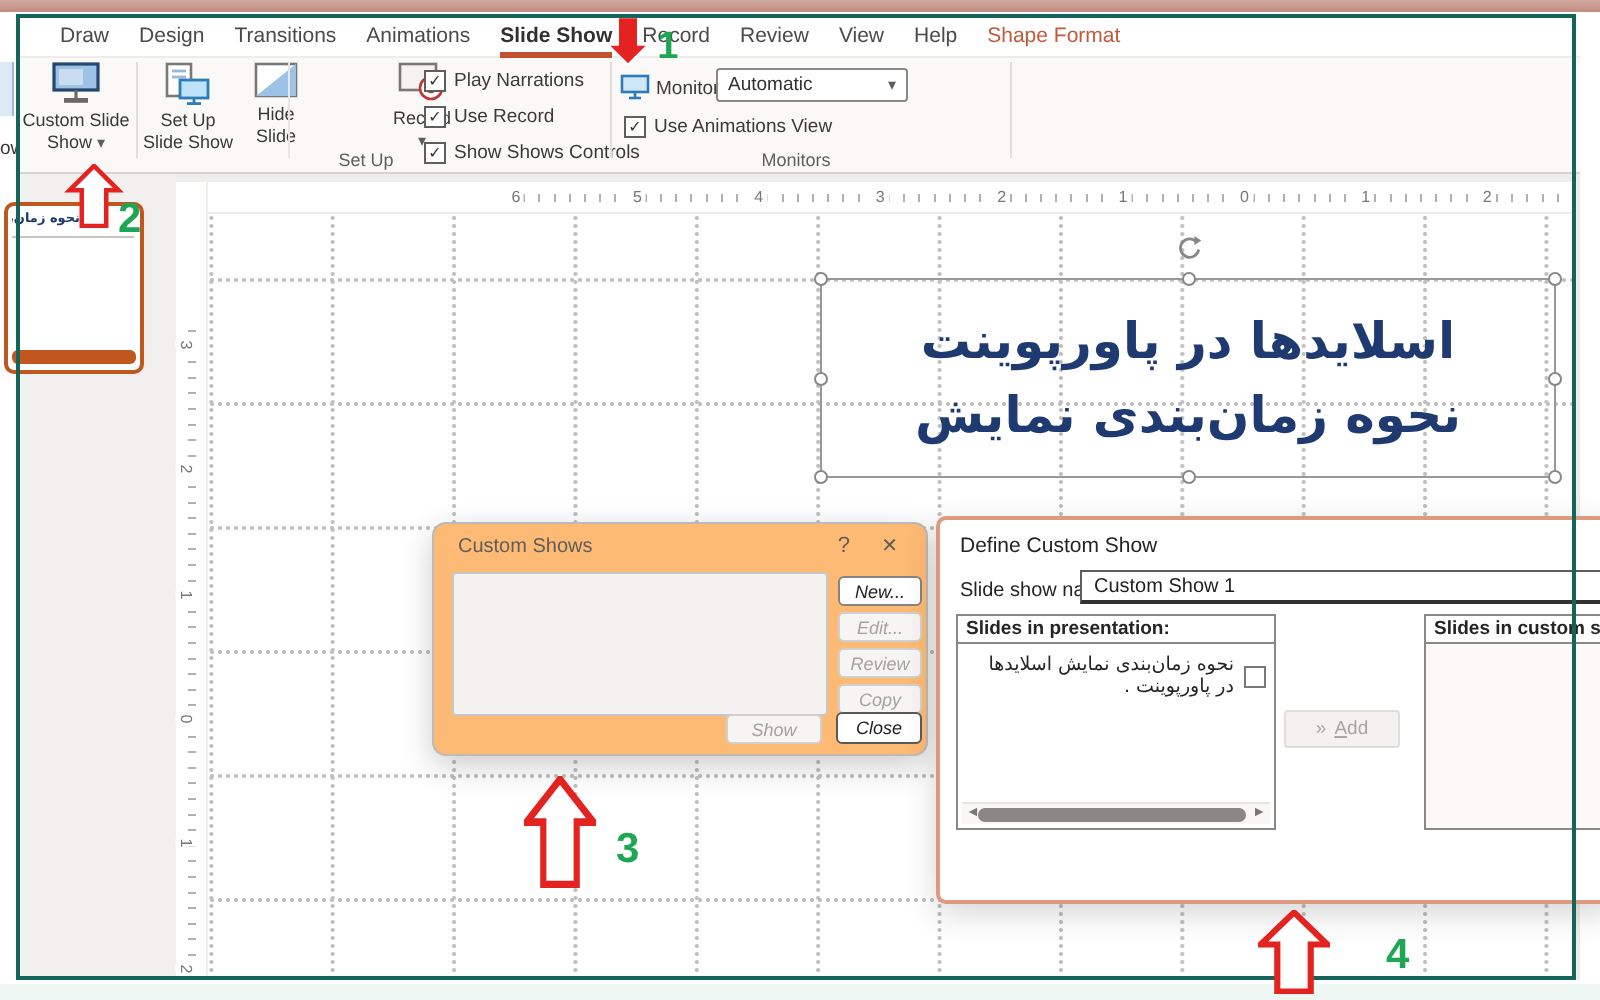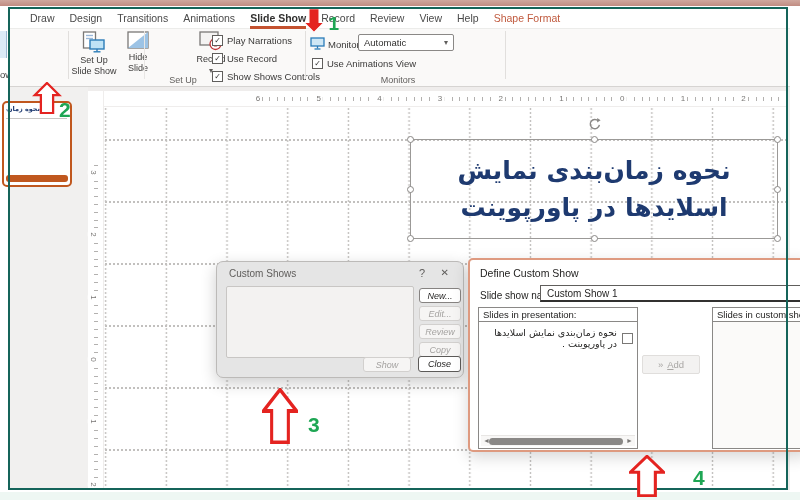--- a/index.html
+++ b/index.html
@@ -74,21 +74,21 @@
   
   .textbox{position:absolute;left:410px;top:139px;width:368px;height:100px;border:1px solid #9b9997;
            box-sizing:border-box;z-index:4;}
   .tb-text{position:absolute;inset:0;display:flex;flex-direction:column;justify-content:center;
            text-align:center;color:#1e3a70;font-weight:bold;font-size:25px;line-height:1.5;}
   .handle{position:absolute;width:7px;height:7px;background:#fff;border:1.4px solid #8a8886;
           border-radius:50%;box-sizing:border-box;cursor:pointer;}
   .rot{position:absolute;left:calc(50% - 6px);top:-22px;cursor:pointer;}
 
   
-  .dlg1{position:absolute;left:216px;top:261px;width:246px;height:115px;background:#e5e5e5;
+  .dlg1{position:absolute;left:216px;top:261px;width:246px;height:115px;background:#fdba74;
         border:1px solid #bcbab8;border-radius:7px;box-shadow:0 5px 16px rgba(0,0,0,.20);z-index:5;}
   .dlg1-title{position:absolute;left:12px;top:6px;font-size:10px;color:#5f5d5b;}
   .dlg1-help{position:absolute;right:38px;top:5px;font-size:11px;color:#5f5d5b;cursor:pointer;}
   .dlg1-x{position:absolute;right:14px;top:5px;font-size:10px;color:#5f5d5b;cursor:pointer;}
   .dlg1-list{position:absolute;left:9px;top:24px;width:186px;height:70px;background:#f3f2f1;
              border:1px solid #c8c6c4;border-radius:2px;}
   .btn{position:absolute;box-sizing:border-box;font-size:9px;display:flex;align-items:center;
        justify-content:center;border-radius:3px;background:#fff;border:1px solid #868381;
        color:#201f1e;cursor:pointer;font-style:italic;}
   .btn.disabled{background:#f6f5f4;border-color:#d2d0ce;color:#a5a3a1;cursor:default;}
@@ -98,23 +98,23 @@
   
   .dlg2{position:absolute;left:468px;top:258px;width:340px;height:194px;background:#fff;
         border:2px solid #de9a80;border-radius:5px;box-shadow:0 5px 16px rgba(0,0,0,.16);
         box-sizing:border-box;z-index:6;}
   .dlg2-title{position:absolute;left:10px;top:7px;font-size:10.5px;color:#252423;}
   .d2-namelbl{position:absolute;left:10px;top:30px;font-size:10px;color:#252423;}
   .d2-input{position:absolute;left:70px;top:25px;width:262px;height:17px;border:1px solid #605e5c;
             border-bottom:2.5px solid #323130;font-size:10px;color:#201f1e;padding:0 6px;
             box-sizing:border-box;font-family:"Liberation Sans",sans-serif;background:#fff;}
   .d2-hdr{position:absolute;top:47px;height:15px;border:1px solid #8a8886;background:#fff;
-          font-size:9.5px;font-weight:normal;color:#252423;box-sizing:border-box;
+          font-size:9.5px;font-weight:bold;color:#252423;box-sizing:border-box;
           display:flex;align-items:center;padding:4px 4px;}
-  .d2-list{position:absolute;top:61px;height:128px;border:1px solid #8a8886;background:#fff;box-sizing:border-box;}
+  .d2-list{position:absolute;top:61px;height:94px;border:1px solid #8a8886;background:#fff;box-sizing:border-box;}
   .d2-item{position:absolute;top:5px;left:4px;right:4px;font-size:9.5px;color:#252423;
            display:flex;align-items:center;gap:5px;cursor:pointer;}
   .d2-cbx{width:9px;height:9px;border:1px solid #7a7876;background:#fff;flex:0 0 auto;}
   .d2-scroll{position:absolute;left:2px;right:2px;bottom:2px;height:10px;background:#f8f7f6;
              border-top:1px solid #e8e6e4;}
   .d2-thumb{position:absolute;left:8px;top:1.5px;width:134px;height:7px;background:#8a8886;border-radius:4px;cursor:pointer;}
   .d2-sarr{position:absolute;top:1px;font-size:7px;color:#7a7876;cursor:pointer;}
   .d2-add{position:absolute;left:172px;top:95px;width:58px;height:19px;background:#f3f2f1;
           border:1px solid #e0dedc;border-radius:2px;color:#a8a6a4;font-size:9.5px;
           display:flex;align-items:center;justify-content:center;gap:4px;box-sizing:border-box;}
@@ -149,20 +149,33 @@
       <span class="num1">1</span>
     </span>
     <span class="menu-item">Record</span>
     <span class="menu-item">Review</span>
     <span class="menu-item">View</span>
     <span class="menu-item">Help</span>
     <span class="menu-item accent">Shape Format</span>
   </div>
 
   <div class="ribbon">
+    <div class="rbtn" style="left:2px;width:56px;">
+      <svg width="26" height="22" viewBox="0 0 26 22">
+        <rect x="2" y="1" width="22" height="13" fill="#9cc3e5" stroke="#24476f" stroke-width="1.6"></rect>
+        <rect x="4.5" y="3.5" width="12" height="8" fill="#c9ddf0" stroke="none"></rect>
+        <line x1="13" y1="14" x2="13" y2="18" stroke="#6b6967" stroke-width="1.6"></line>
+        <rect x="7" y="18" width="12" height="2.4" fill="#6b6967"></rect>
+      </svg>
+      <div class="lbl">
+        <span>Custom Slide</span><br>
+        <span>Show</span>
+        <span class="caret">▾</span>
+      </div>
+    </div>
     <div class="rsep" style="left:60px;"></div>
 
     <div class="rbtn" style="left:62px;width:48px;">
       <svg width="24" height="22" viewBox="0 0 24 22">
         <rect x="1.5" y="1" width="12" height="16" fill="#fff" stroke="#7a7876" stroke-width="1.3"></rect>
         <line x1="4" y1="4.5" x2="11" y2="4.5" stroke="#9ab7d8" stroke-width="1.4"></line>
         <line x1="4" y1="7.5" x2="11" y2="7.5" stroke="#9ab7d8" stroke-width="1.4"></line>
         <rect x="8" y="9" width="14" height="9" fill="#bfe3f6" stroke="#2b7cb8" stroke-width="1.4"></rect>
         <line x1="15" y1="18" x2="15" y2="20.5" stroke="#2b7cb8" stroke-width="1.4"></line>
         <line x1="11.5" y1="20.8" x2="18.5" y2="20.8" stroke="#2b7cb8" stroke-width="1.4"></line>
@@ -262,22 +275,22 @@
   </div>
 
   <div class="thumb">
     <div class="thumb-title fa">نحوه زمان‌بندی نمایش اسلایدها در پاورپوینت</div>
     <div class="thumb-line"></div>
     <div class="thumb-bar"></div>
   </div>
 
   <div class="textbox">
     <div class="tb-text fa">
+      <span>اسلایدها در پاورپوینت</span>
       <span>نحوه زمان‌بندی نمایش</span>
-      <span>اسلایدها در پاورپوینت</span>
     </div>
     <span class="handle" style="left:-4px;top:-4px;"></span>
     <span class="handle" style="left:calc(50% - 3.5px);top:-4px;"></span>
     <span class="handle" style="right:-4px;top:-4px;"></span>
     <span class="handle" style="left:-4px;top:calc(50% - 3.5px);"></span>
     <span class="handle" style="right:-4px;top:calc(50% - 3.5px);"></span>
     <span class="handle" style="left:-4px;bottom:-4px;"></span>
     <span class="handle" style="left:calc(50% - 3.5px);bottom:-4px;"></span>
     <span class="handle" style="right:-4px;bottom:-4px;"></span>
     <svg class="rot" width="13" height="13" viewBox="0 0 13 13">

